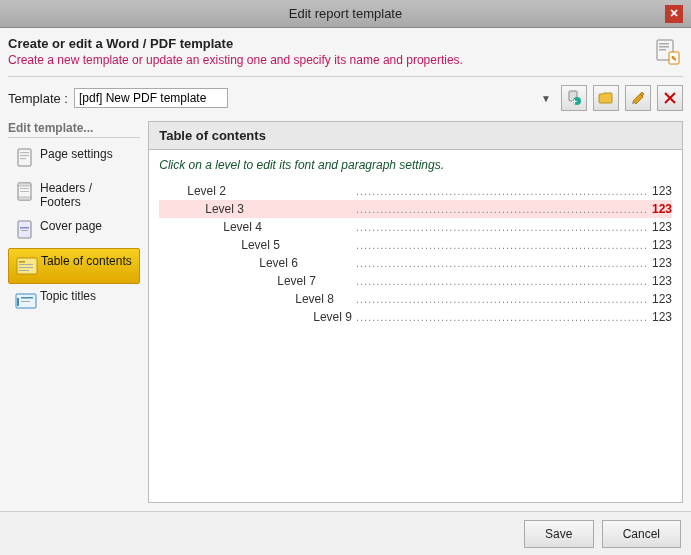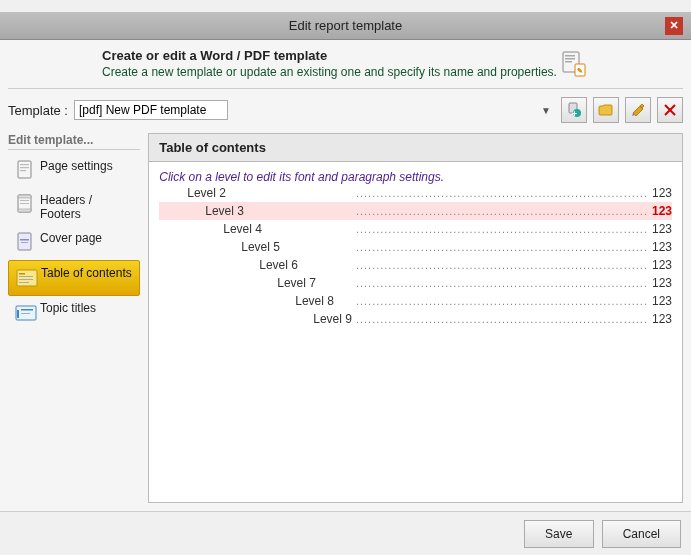--- a/index.html
+++ b/index.html
@@ -15,21 +15,20 @@
 
     
     .title-bar {
       background: linear-gradient(to bottom, #c0c0c0, #a8a8a8);
       display: flex;
       align-items: center;
       justify-content: space-between;
       padding: 4px 8px;
       height: 28px;
       border-bottom: 1px solid #888;
-      margin-top: 12px;
     }
     .title-bar-title {
       flex: 1;
       text-align: center;
       font-size: 13px;
       color: #222;
     }
     .title-bar-close {
       background: #c0392b;
       color: white;
@@ -50,34 +49,34 @@
       flex: 1;
       display: flex;
       flex-direction: column;
       padding: 8px;
     }
 
     
     .header-section {
       display: flex;
       align-items: flex-start;
-      justify-content: center;
+      justify-content: space-between;
       border-bottom: 1px solid #ccc;
       padding-bottom: 8px;
       margin-bottom: 8px;
     }
     .header-text h2 {
       font-size: 13px;
       font-weight: bold;
       color: #222;
       margin-bottom: 2px;
     }
     .header-text p {
       font-size: 12px;
-      color: #14532d;
+      color: #be185d;
     }
     .header-icon {
       width: 32px;
       height: 32px;
       display: flex;
       align-items: center;
       justify-content: center;
     }
 
     
@@ -195,21 +194,22 @@
       font-weight: bold;
       font-size: 13px;
       color: #222;
     }
     .main-content-body {
       padding: 8px 10px;
       flex: 1;
     }
     .main-content-hint {
       font-size: 12px;
-      color: #4c1d95;
+      color: #14532d;
+      margin-bottom: 10px;
       font-style: italic;
     }
 
     
     .toc-table {
       width: 100%;
       border-collapse: collapse;
     }
     .toc-row {
       cursor: pointer;

